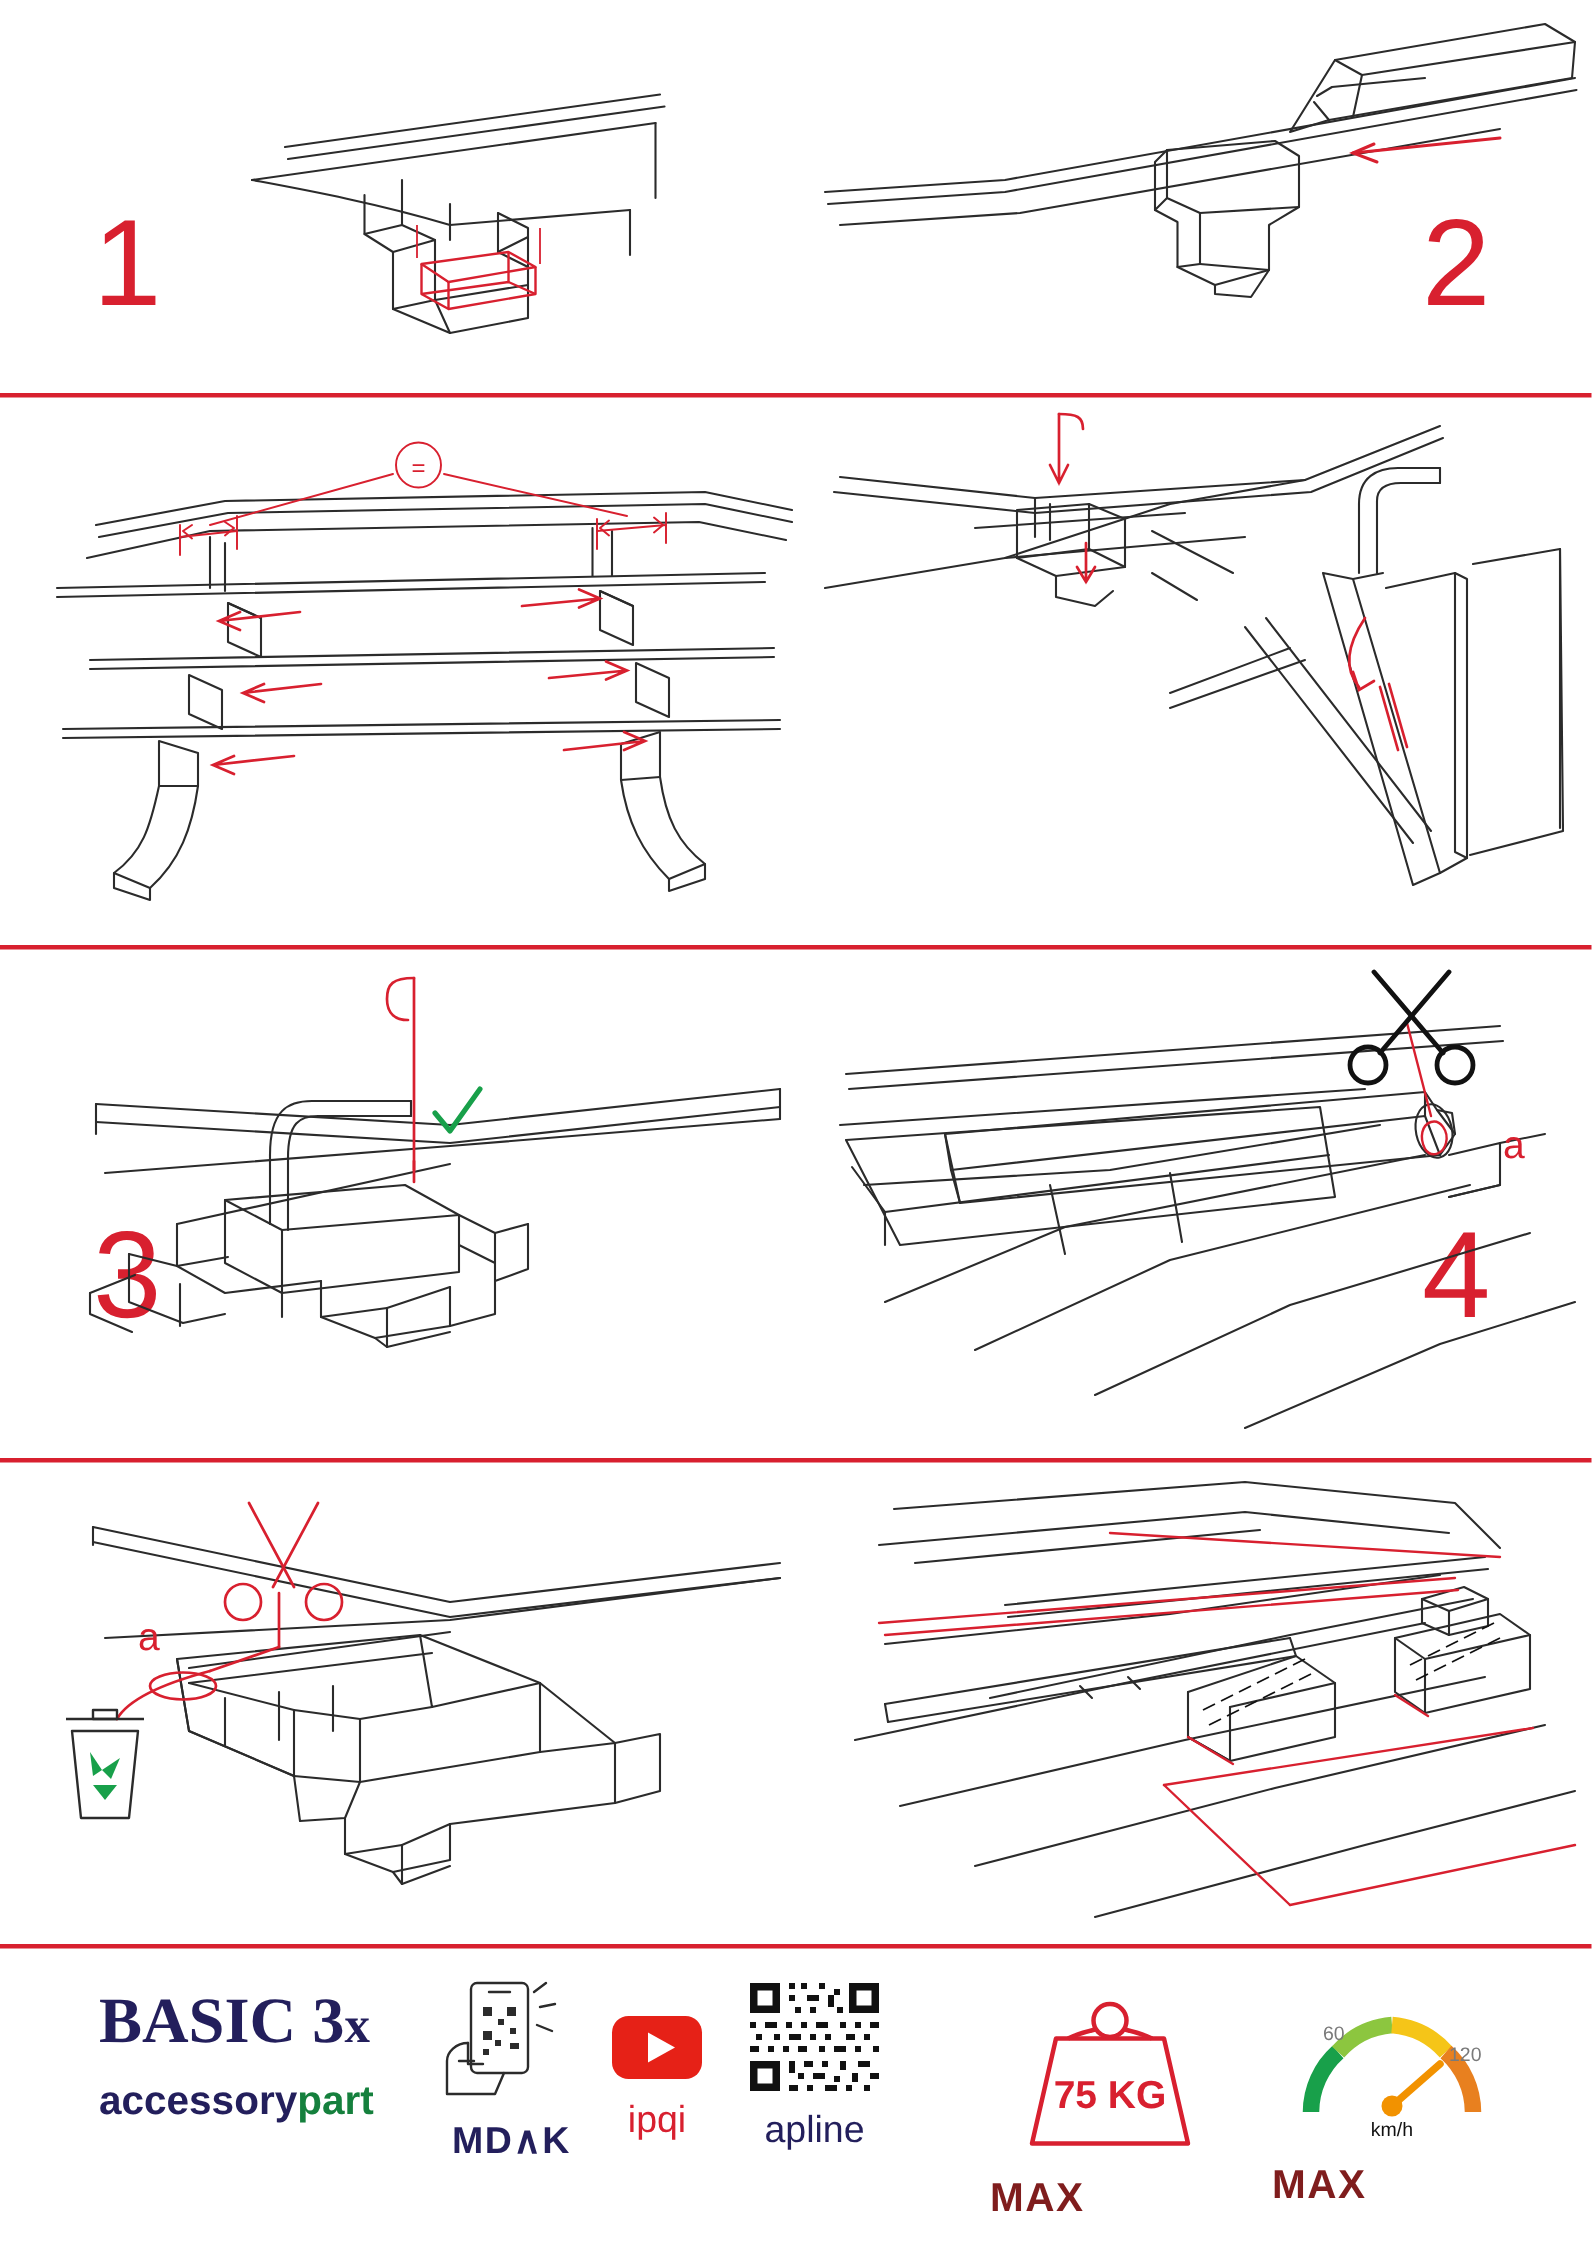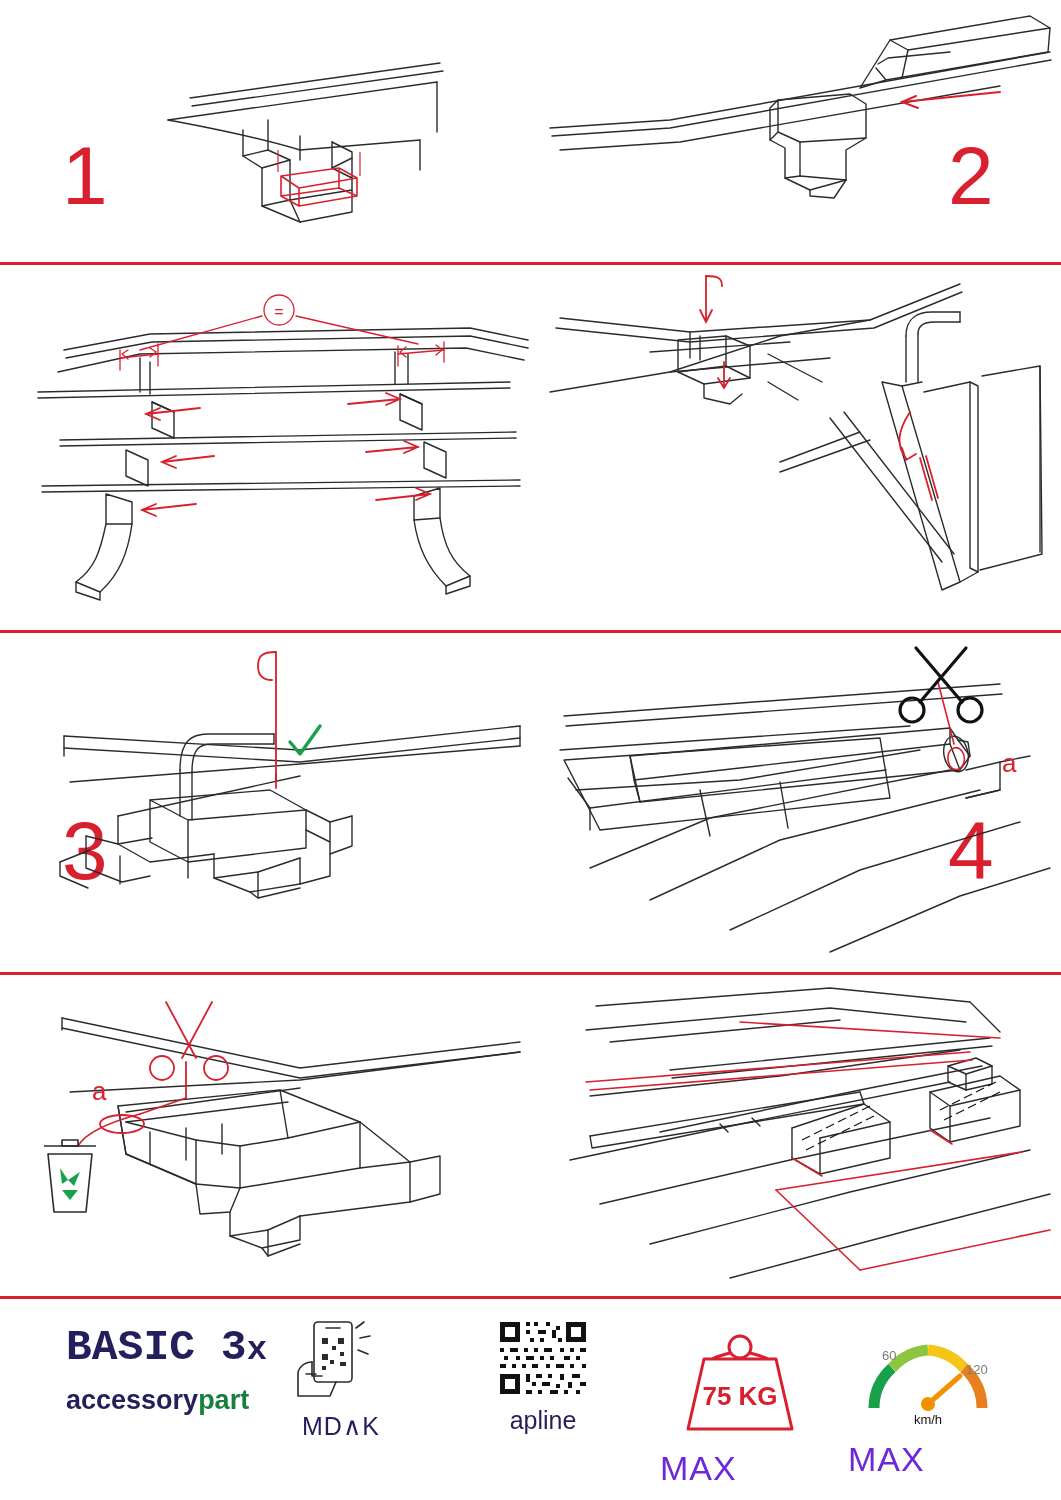--- a/index.html
+++ b/index.html
@@ -62,21 +62,21 @@
     width: 1061px;
     height: 204px;
   }
   .brandblock {
     position: absolute;
     left: 66px;
     top: 30px;
     width: 230px;
   }
   .brand-title {
-    font-family: Liberation Mono, monospace;
+    font-family: Liberation Serif, serif;
     font-size: 43px;
     font-weight: bold;
     color: #231f5c;
     letter-spacing: 0px;
     line-height: 1;
   }
   .brand-title .x {
     color: #231f5c;
     font-size: 34px;
   }
@@ -90,39 +90,39 @@
   }
   .brand-sub .part { color: #15803d; }
 
   .logo-item {
     position: absolute;
     text-align: center;
   }
   .logo-caption {
     font-family: "Liberation Sans", sans-serif;
     font-size: 25px;
-    font-weight: normal;
+    font-weight: bold;
     line-height: 1;
     margin-top: 8px;
   }
   .cap-mdak { color: #231f5c; letter-spacing: 1px; }
   .cap-mdak .a { color: #231f5c; }
   .cap-ipqi { color: #d8202f; font-weight: normal; font-size: 25px; }
   .cap-apline { color: #231f5c; font-weight: normal; font-size: 25px; }
   .cap-apline .line { color: #231f5c; }
 
   .maxitem {
     position: absolute;
     text-align: left;
   }
   .max-label {
     font-family: "Liberation Sans", sans-serif;
-    font-size: 34px;
-    font-weight: normal;
-    color: #6d28d9;
+    font-size: 27px;
+    font-weight: bold;
+    color: #7f1d1d;
     letter-spacing: 1px;
     margin-top: 4px;
   }
   .weight-text {
     font-family: "Liberation Sans", sans-serif;
     font-size: 26px;
     font-weight: bold;
     fill: #d8202f;
   }
   .qr {
@@ -531,20 +531,27 @@
           <rect x="46" y="30" width="4" height="4"></rect>
           <rect x="54" y="36" width="4" height="4"></rect>
           <rect x="44" y="44" width="4" height="4"></rect>
           <rect x="54" y="46" width="6" height="4"></rect>
           <rect x="36" y="50" width="4" height="4"></rect>
         </g>
       </svg>
       <div class="logo-caption cap-mdak"><span>MD</span><span class="a">∧</span><span>K</span></div>
     </div>
 
+    <div class="logo-item" style="left:392px;top:42px;width:92px;">
+      <svg width="92" height="50" viewBox="0 0 92 50" xmlns="http://www.w3.org/2000/svg">
+        <rect x="16" y="6" width="60" height="42" rx="11" fill="#e62117"></rect>
+        <path d="M40 17 L58 27 L40 37 Z" fill="#ffffff"></path>
+      </svg>
+      <div class="logo-caption cap-ipqi">ipqi</div>
+    </div>
 
     <div class="logo-item" style="left:478px;top:20px;width:130px;">
       <svg class="qr" width="130" height="84" viewBox="0 0 130 84" xmlns="http://www.w3.org/2000/svg" style="margin:0 auto;">
         <rect x="22" y="6" width="86" height="72" fill="#ffffff"></rect>
         <g fill="#111111">
           <rect x="22" y="6" width="20" height="20"></rect>
             <rect x="27" y="11" width="10" height="10" fill="#fff"></rect>
           <rect x="88" y="6" width="20" height="20"></rect>
             <rect x="93" y="11" width="10" height="10" fill="#fff"></rect>
           <rect x="22" y="58" width="20" height="20"></rect>

